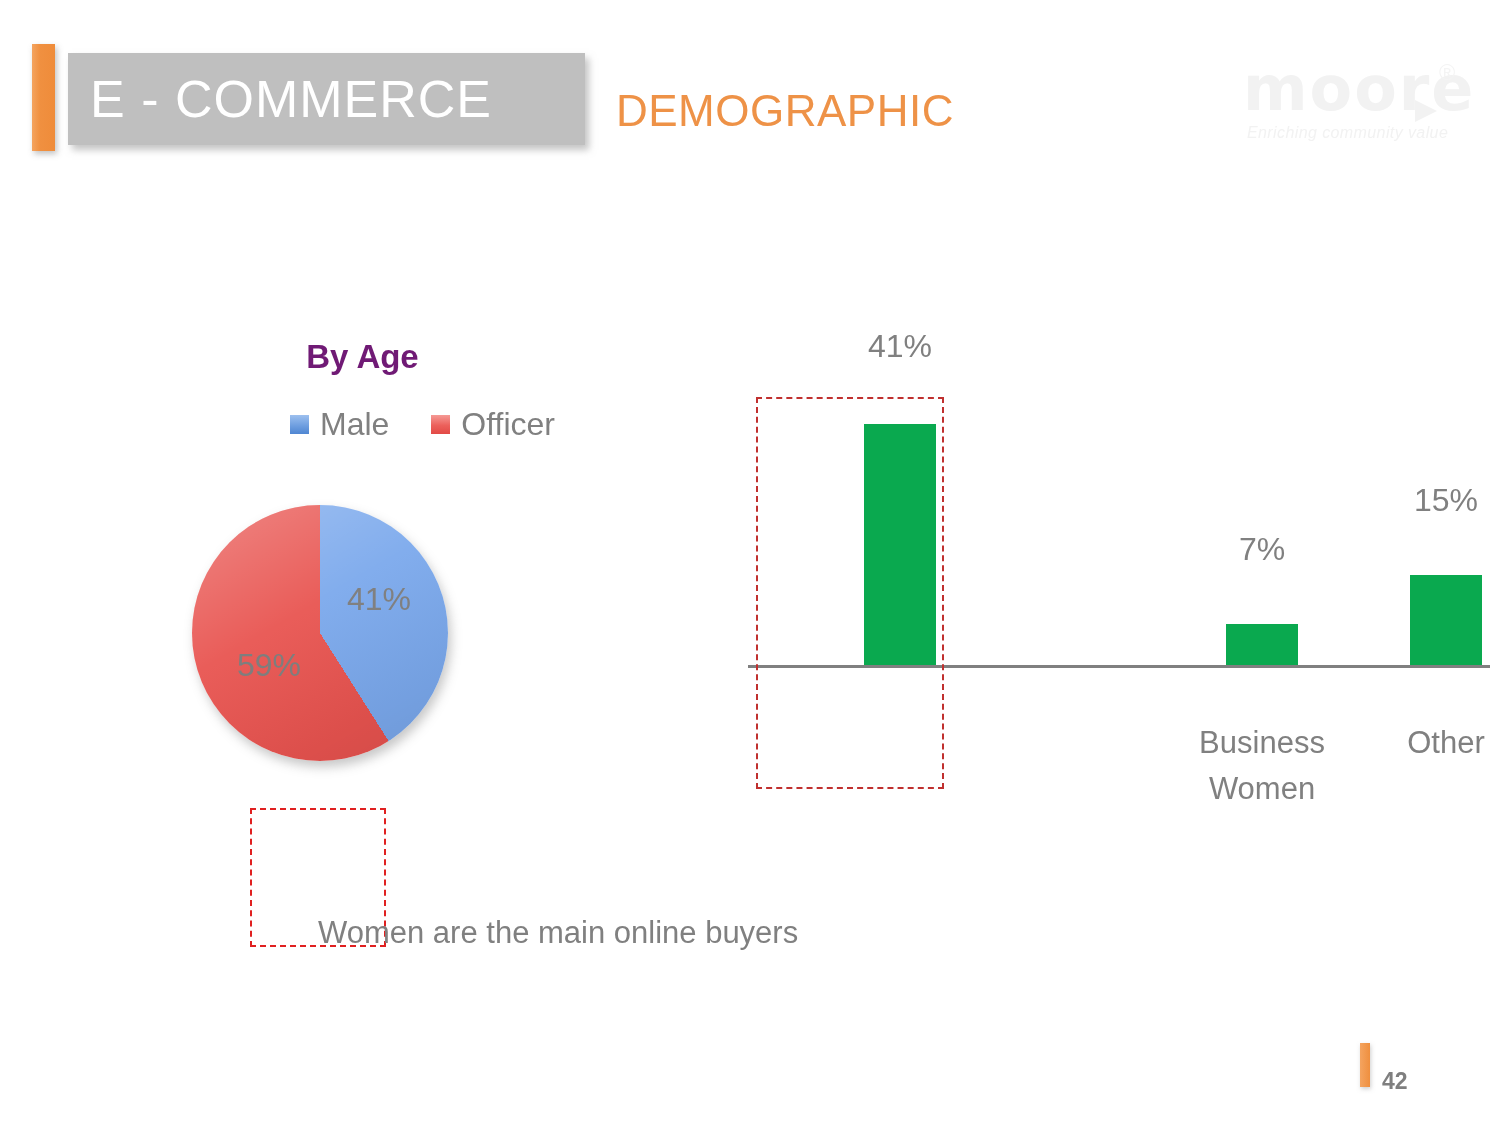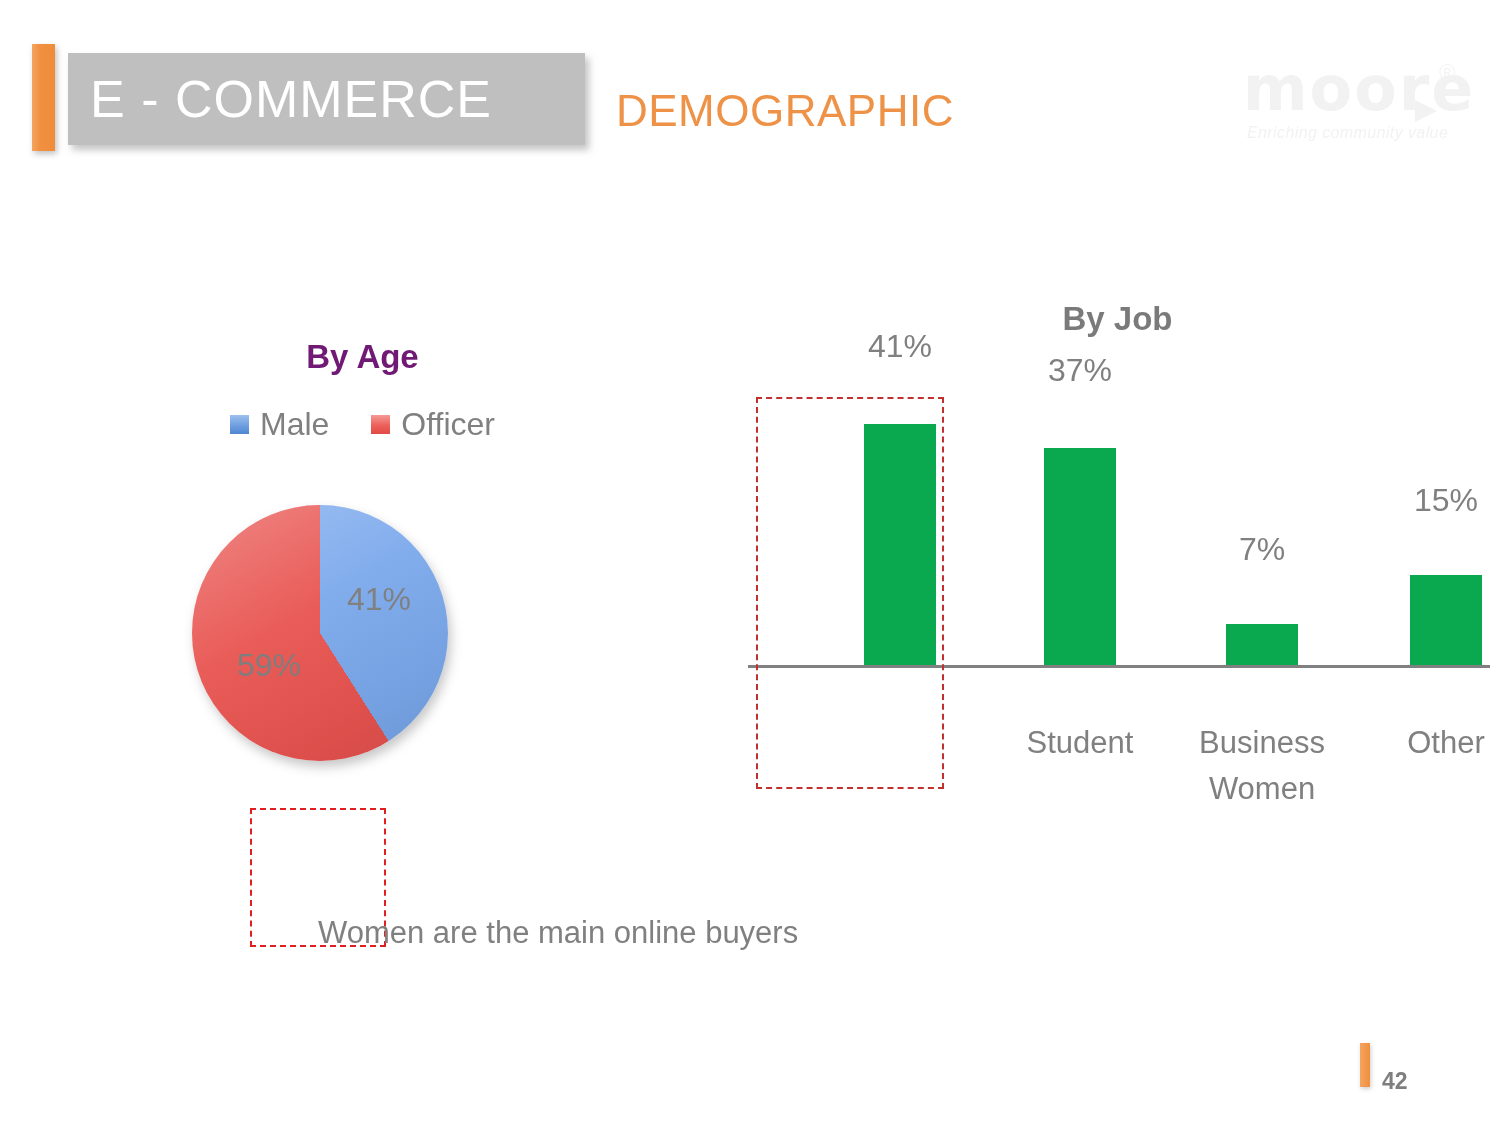--- a/index.html
+++ b/index.html
@@ -107,21 +107,21 @@
     text-align: center;
     font-size: 33px;
     font-weight: bold;
     color: #701a75;
   }
   #pie-legend {
     position: absolute;
     left: 0; top: 78px;
     width: 385px;
     display: flex;
-    justify-content: center;
+    justify-content: flex-end;
     align-items: center;
     gap: 42px;
   }
   .legend-entry { display: flex; align-items: center; gap: 11px; }
   .legend-swatch { width: 19px; height: 19px; display: block; }
   .legend-swatch.male   { background: linear-gradient(to bottom, #9dc0ef 0%, #6f9fe0 55%, #4f86d2 100%); }
   .legend-swatch.female { background: linear-gradient(to bottom, #f59a95 0%, #ec605b 55%, #e24a46 100%); }
   .legend-label { font-size: 32px; color: #808080; line-height: 32px; }
 
   #pie-graphic {
@@ -294,35 +294,29 @@
     <div id="pie-disc"></div>
     <div id="pie-disc-sheen"></div>
     <div id="pie-label-male">41%</div>
     <div id="pie-label-female">59%</div>
     <div id="pie-annotation-box"></div>
   </div>
 </div>
 
 <div id="bar-panel">
 
-  <div id="bar-chart-title">By Job</div>
 
   <div id="bar-plot">
     <div id="bar-axis-line"></div>
 
     <div class="bar-group" style="left:75px;">
       <div class="bar-value" style="bottom:300px;">41%</div>
       <div class="bar-rect" style="height:241px;"></div>
     </div>
 
-    <div class="bar-group" style="left:255px;">
-      <div class="bar-value" style="bottom:276px;">37%</div>
-      <div class="bar-rect" style="height:217px;"></div>
-      <div class="bar-cat-label" style="left:-15px;">Student</div>
-    </div>
 
     <div class="bar-group" style="left:437px;">
       <div class="bar-value" style="bottom:97px;">7%</div>
       <div class="bar-rect" style="height:41px;"></div>
       <div class="bar-cat-label" style="left:-15px; width:190px;">Business Women</div>
     </div>
 
     <div class="bar-group" style="left:621px;">
       <div class="bar-value" style="bottom:146px;">15%</div>
       <div class="bar-rect" style="height:90px;"></div>

